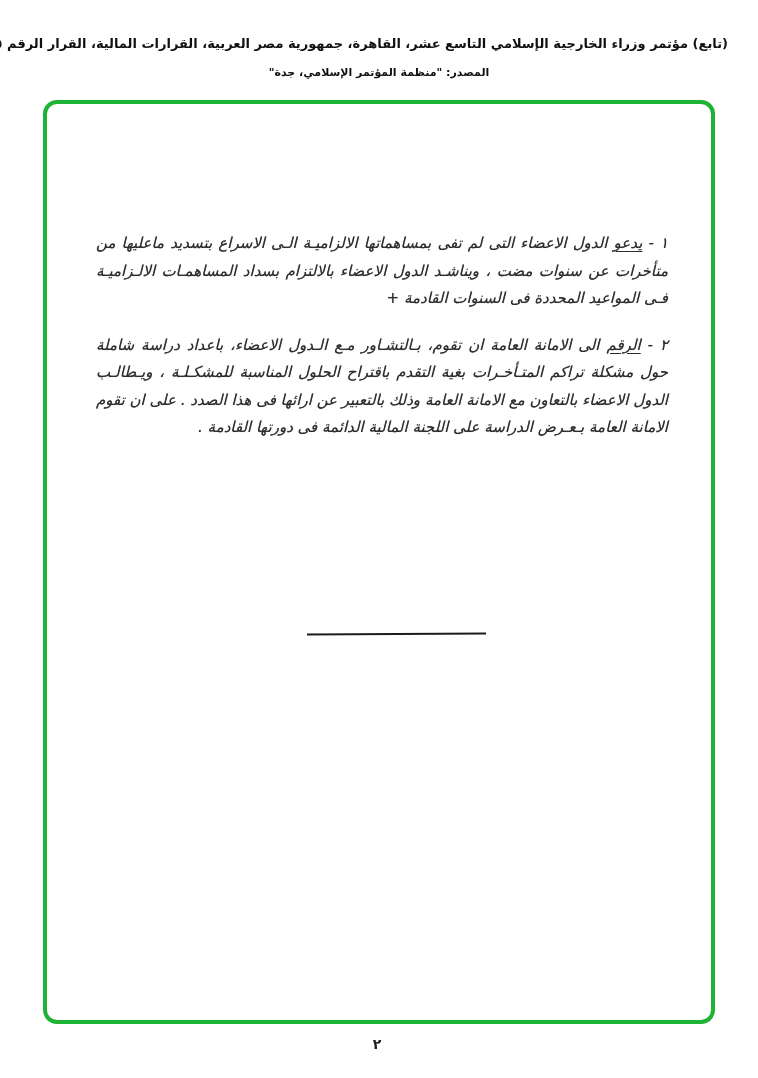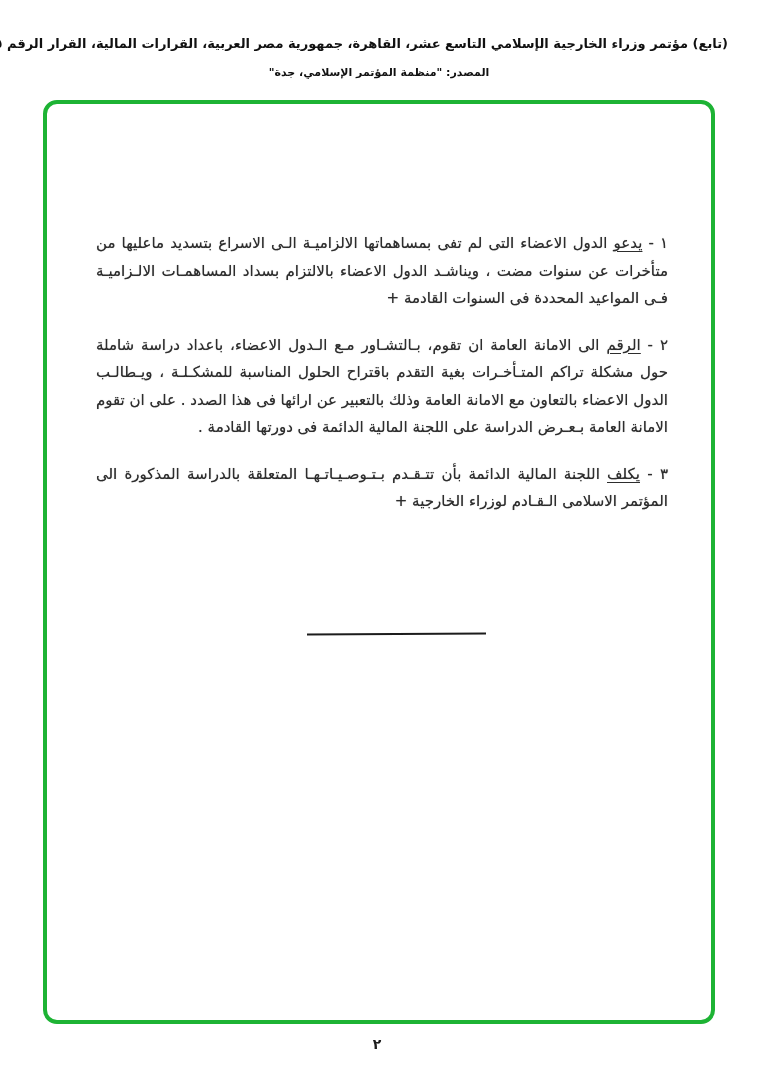--- a/index.html
+++ b/index.html
@@ -42,20 +42,21 @@
     color: #2d2d2d;
     font-size: 15px;
     line-height: 27.5px;
     text-shadow: 0 0 0.7px rgba(40,40,40,0.65);
     letter-spacing: 0.3px;
   }
   .doc-item {
     text-align: justify;
     margin-bottom: 19px;
     filter: blur(0.15px);
+    font-style: italic;
   }
   .item-number { white-space: pre; }
   .item-lead {
     text-decoration: underline;
     text-underline-offset: 3px;
   }
 
   
   .separator-line {
     position: absolute; left: 307px; top: 633px;
@@ -83,22 +84,20 @@
   <div class="green-frame" style="border-color: rgb(29, 179, 52);"></div>
 
   <div class="doc-body" style="color: rgb(45, 45, 45);">
 
     <p class="doc-item"><span class="item-number">١ - </span><span class="item-lead">يدعو</span>
       <span>الدول الاعضاء التى لم تفى بمساهماتها الالزاميـة الـى الاسراع بتسديد ماعليها من متأخرات عن سنوات مضت ، ويناشـد الدول الاعضاء بالالتزام بسداد المساهمـات الالـزاميـة فـى المواعيد المحددة فى السنوات القادمة +</span></p>
 
     <p class="doc-item"><span class="item-number">٢ - </span><span class="item-lead">الرقم</span>
       <span>الى الامانة العامة ان تقوم، بـالتشـاور مـع الـدول الاعضاء، باعداد دراسة شاملة حول مشكلة تراكم المتـأخـرات بغية التقدم باقتراح الحلول المناسبة للمشكـلـة ، ويـطالـب الدول الاعضاء بالتعاون مع الامانة العامة وذلك بالتعبير عن ارائها فى هذا الصدد . على ان تقوم الامانة العامة بـعـرض الدراسة على اللجنة المالية الدائمة فى دورتها القادمة .</span></p>
 
-    <p class="doc-item"><span class="item-number">٣ - </span><span class="item-lead">يكلف</span>
-      <span>اللجنة المالية الدائمة بأن تتـقـدم بـتـوصـيـاتـهـا المتعلقة بالدراسة المذكورة الى المؤتمر الاسلامى الـقـادم لوزراء الخارجية +</span></p>
 
   </div>
 
   <div class="separator-line"></div>
 
   <div class="page-number">٢</div>
 
 </div>
 
 </body></html>

